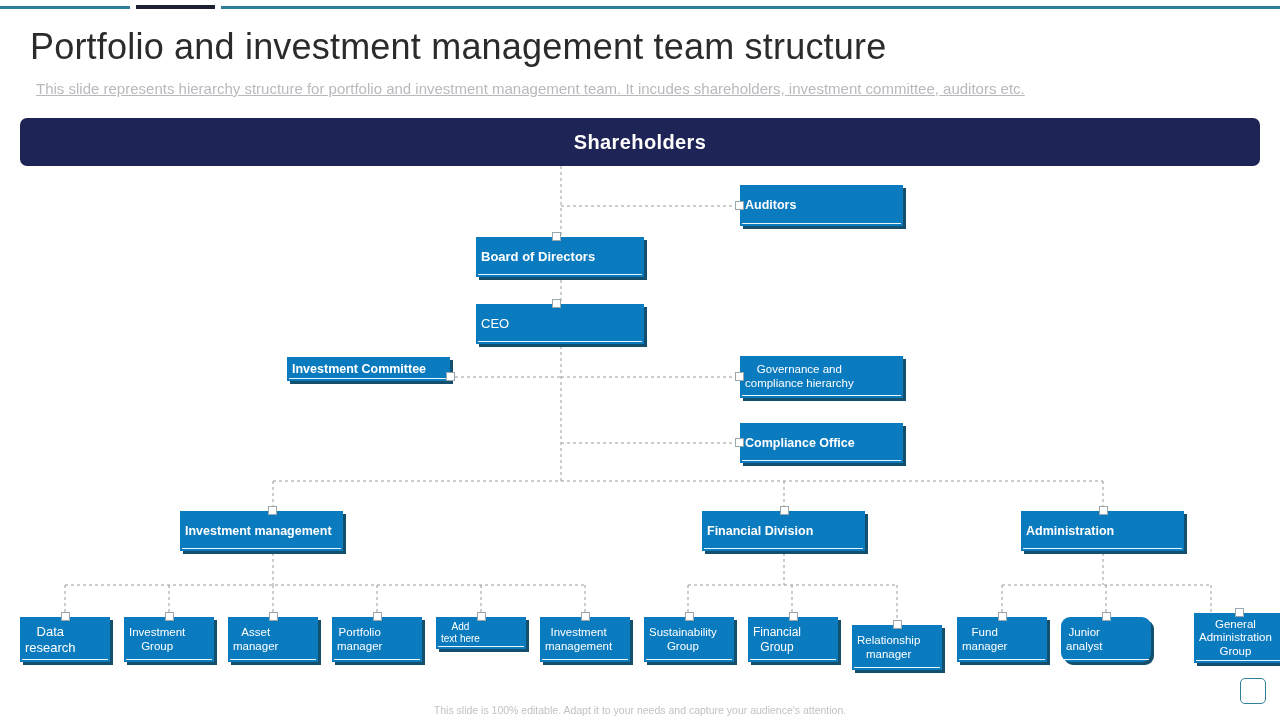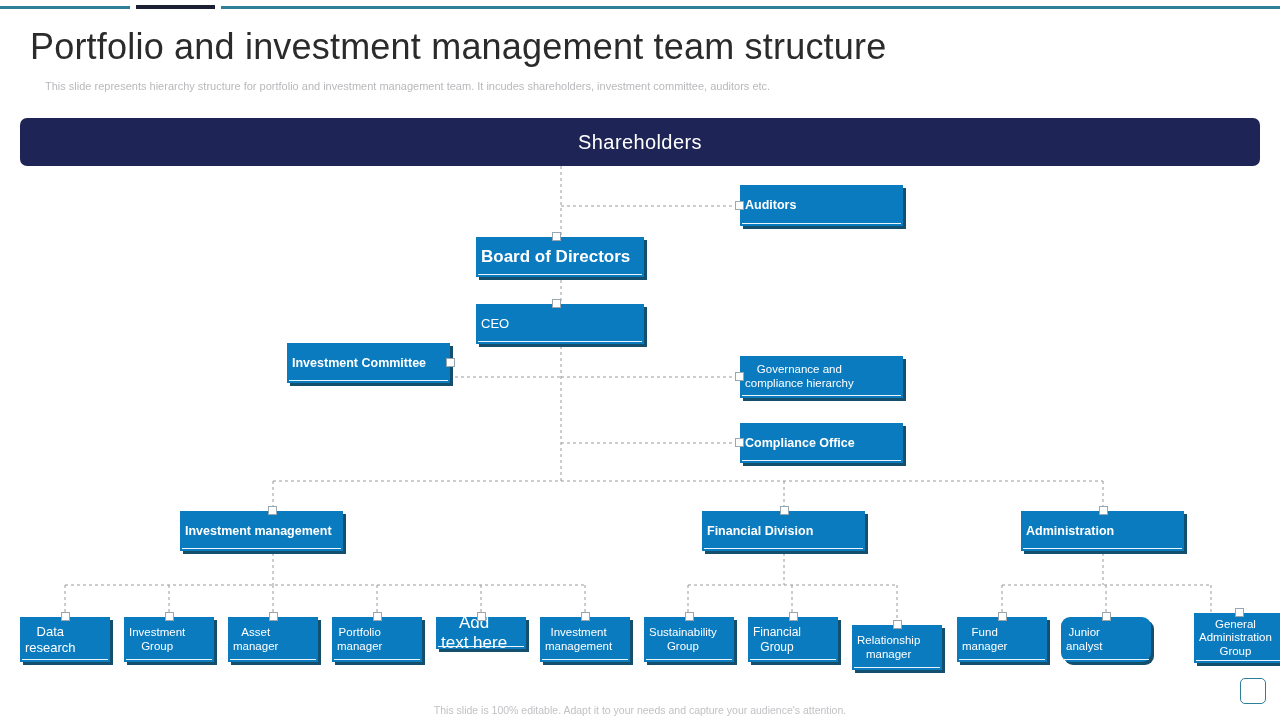--- a/index.html
+++ b/index.html
@@ -41,41 +41,42 @@
     position: absolute;
     left: 30px; top: 26px;
     font-size: 36px;
     font-weight: 400;
     letter-spacing: .2px;
     color: #2b2b2b;
     white-space: nowrap;
   }
   .page-subtitle {
     position: absolute;
-    left: 45px; top: 80px;
-    font-size: 11px;
+    left: 36px; top: 80px;
+    font-size: 15px;
     color: #b9b9bd;
     white-space: nowrap;
+    text-decoration: underline;
   }
 
   
   .banner {
     position: absolute;
     left: 20px; top: 118px;
     width: 1240px; height: 48px;
     background: #1e2455;
     border-radius: 7px;
     display: flex;
     align-items: center;
     justify-content: center;
   }
   .banner-label {
     color: #ffffff;
     font-size: 20px;
-    font-weight: normal;
+    font-weight: bold;
     letter-spacing: .4px;
   }
 
   
   .chart {
     position: absolute;
     left: 0; top: 0;
     width: 1280px; height: 720px;
   }
   .connectors {
@@ -199,31 +200,31 @@
   </g>
 </svg>
 
 <div class="chart">
 
   <div class="node bold" style="left:740px; top:185px; width:163px; height:41px; font-size:12.5px;">
     <span class="handle" style="left:-5px; top:16px;"></span>
     <span class="node-label">Auditors</span>
   </div>
 
-  <div class="node bold" style="left:476px; top:237px; width:168px; height:40px; font-size:17px;">
+  <div class="node bold" style="left:476px; top:237px; width:168px; height:40px; font-size:13px;">
     <span class="handle" style="left:76px; top:-5px;"></span>
     <span class="node-label">Board of Directors</span>
   </div>
 
   <div class="node plain" style="left:476px; top:304px; width:168px; height:40px; font-size:13px;">
     <span class="handle" style="left:76px; top:-5px;"></span>
     <span class="node-label">CEO</span>
   </div>
 
-  <div class="node bold" style="left:287px; top:343px; width:163px; height:40px; font-size:12.5px;">
+  <div class="node bold" style="left:287px; top:357px; width:163px; height:24px; font-size:12.5px;">
     <span class="handle" style="right:-5px; top:15px;"></span>
     <span class="node-label">Investment Committee</span>
   </div>
 
   <div class="node plain" style="left:740px; top:356px; width:163px; height:42px; font-size:11.5px;">
     <span class="handle" style="left:-5px; top:16px;"></span>
     <span class="node-label">
       <span>Governance  and</span><br>
       <span>compliance hierarchy</span>
     </span>
@@ -274,21 +275,21 @@
   </div>
 
   <div class="node plain" style="left:332px; top:617px; width:90px; height:45px; font-size:11.5px;">
     <span class="handle" style="left:41px; top:-5px;"></span>
     <span class="node-label">
       <span>Portfolio</span><br>
       <span>manager</span>
     </span>
   </div>
 
-  <div class="node plain" style="left:436px; top:617px; width:90px; height:32px; font-size:17px;">
+  <div class="node plain" style="left:436px; top:617px; width:90px; height:32px; font-size:10px;">
     <span class="handle" style="left:41px; top:-5px;"></span>
     <span class="node-label">
       <span>Add</span><br>
       <span>text here</span>
     </span>
   </div>
 
   <div class="node plain" style="left:540px; top:617px; width:90px; height:45px; font-size:11.5px;">
     <span class="handle" style="left:41px; top:-5px;"></span>
     <span class="node-label">

